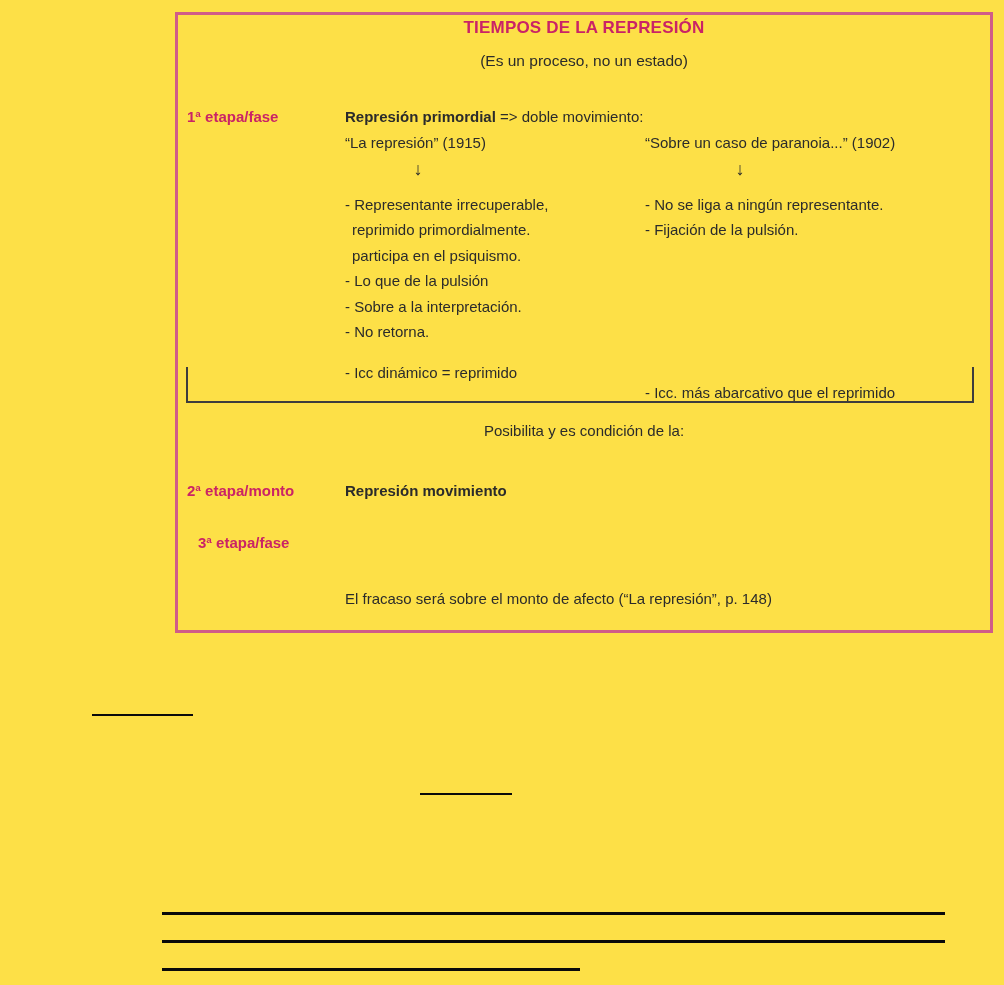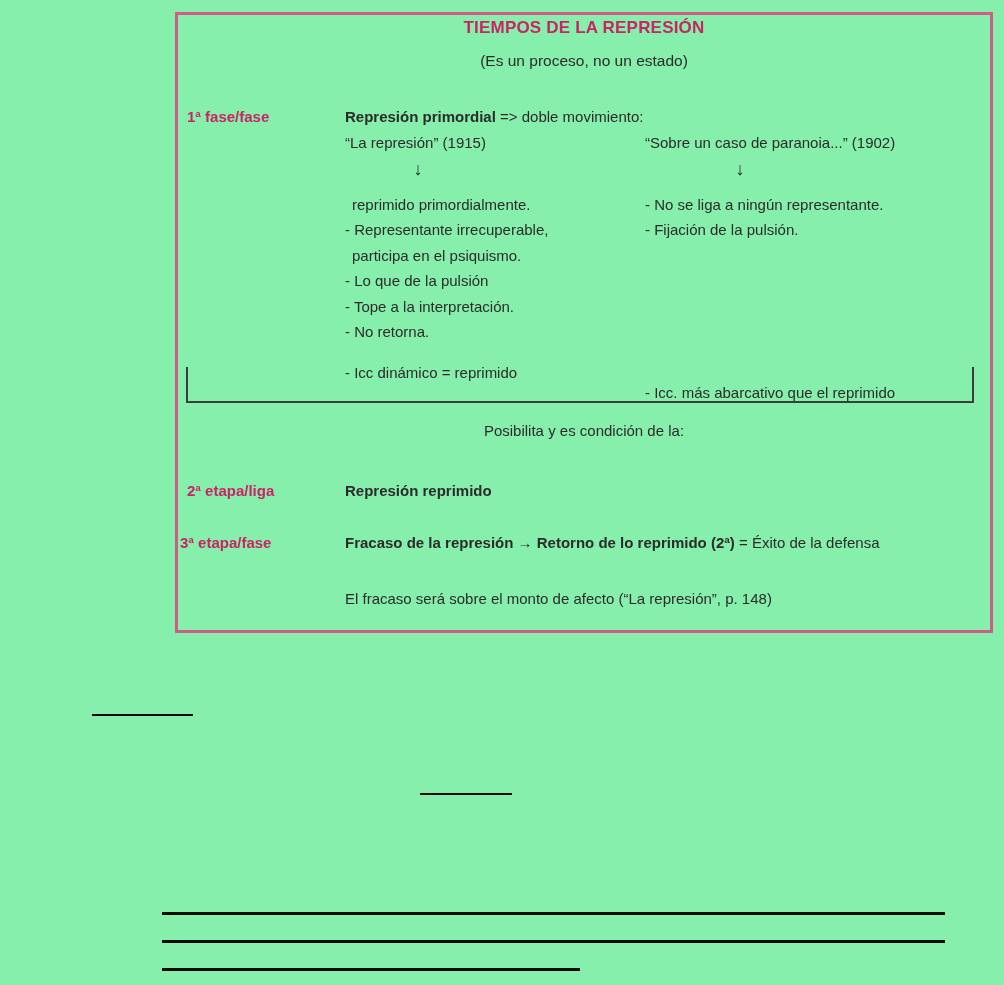--- a/index.html
+++ b/index.html
@@ -1,16 +1,16 @@
 <!DOCTYPE html>
 <html><head>
 <meta charset="utf-8">
 <style>
   html,body{margin:0;padding:0;background:#ffffff;}
-  .page{position:relative;width:1004px;height:985px;background:#86efac;overflow:hidden;
+  .page{position:relative;width:1004px;height:985px;background:#fde047;overflow:hidden;
         font-family:"Liberation Sans",sans-serif;color:#2b2b2b;font-size:15px;}
   .t{position:absolute;white-space:nowrap;line-height:18px;}
   .bold{font-weight:bold;}
   .accent{color:#ca2366;}
   .center{left:175px;width:818px;text-align:center;}
   .title{font-size:17px;letter-spacing:0.2px;}
   .subtitle{font-size:15.5px;}
   .arrow{font-size:18px;width:40px;text-align:center;}
   .schema-box{position:absolute;left:175px;top:12px;width:818px;height:621px;
               border:3px solid #d05c88;box-sizing:border-box;}
@@ -24,61 +24,57 @@
 </head>
 <body>
 
 <div class="page">
 
   <div class="schema-box"></div>
 
   <div class="t center title accent bold" style="top:19px">TIEMPOS DE LA REPRESIÓN</div>
   <div class="t center subtitle" style="top:52px">(Es un proceso, no un estado)</div>
 
-  <div class="t accent bold" style="left:187px;top:108px">1ª fase/fase</div>
+  <div class="t accent bold" style="left:187px;top:108px">1ª etapa/fase</div>
   <div class="t" style="left:345px;top:108px">
     <span class="bold">Represión primordial</span>
     <span>=&gt; doble movimiento:</span>
   </div>
 
   <div class="t" style="left:345px;top:134px">“La represión” (1915)</div>
   <div class="t" style="left:645px;top:134px">“Sobre un caso de paranoia...” (1902)</div>
 
   <div class="t arrow" style="left:398px;top:160px">↓</div>
   <div class="t arrow" style="left:720px;top:160px">↓</div>
 
   <div class="t list" style="left:345px;top:192px">
+    <div class="ln">- Representante irrecuperable,</div>
     <div class="ln cont">reprimido primordialmente.</div>
-    <div class="ln">- Representante irrecuperable,</div>
     <div class="ln cont">participa en el psiquismo.</div>
     <div class="ln">- Lo que de la pulsión</div>
-    <div class="ln">- Tope a la interpretación.</div>
+    <div class="ln">- Sobre a la interpretación.</div>
     <div class="ln">- No retorna.</div>
   </div>
 
   <div class="t list" style="left:645px;top:192px">
     <div class="ln">- No se liga a ningún representante.</div>
     <div class="ln">- Fijación de la pulsión.</div>
   </div>
 
   <div class="t" style="left:345px;top:364px">- Icc dinámico = reprimido</div>
   <div class="t" style="left:645px;top:384px">- Icc. más abarcativo que el reprimido</div>
 
   <div class="bracket"></div>
 
   <div class="t center" style="top:422px">Posibilita y es condición de la:</div>
 
-  <div class="t accent bold" style="left:187px;top:482px">2ª etapa/liga</div>
-  <div class="t bold" style="left:345px;top:482px">Represión reprimido</div>
+  <div class="t accent bold" style="left:187px;top:482px">2ª etapa/monto</div>
+  <div class="t bold" style="left:345px;top:482px">Represión movimiento</div>
 
-  <div class="t accent bold" style="left:180px;top:534px">3ª etapa/fase</div>
-  <div class="t" style="left:345px;top:534px">
-    <span class="bold">Fracaso de la represión → Retorno de lo reprimido (2ª)</span>
-    <span>= Éxito de la defensa</span>
-  </div>
+  <div class="t accent bold" style="left:198px;top:534px">3ª etapa/fase</div>
 
   <div class="t" style="left:345px;top:590px">El fracaso será sobre el monto de afecto (“La represión”, p. 148)</div>
 
   <div class="rule" style="left:92px;top:714px;width:101px;height:2px"></div>
   <div class="rule" style="left:420px;top:793px;width:92px;height:2px"></div>
   <div class="rule" style="left:162px;top:912px;width:783px;height:3px"></div>
   <div class="rule" style="left:162px;top:940px;width:783px;height:3px"></div>
   <div class="rule" style="left:162px;top:968px;width:418px;height:3px"></div>
 
 </div>

